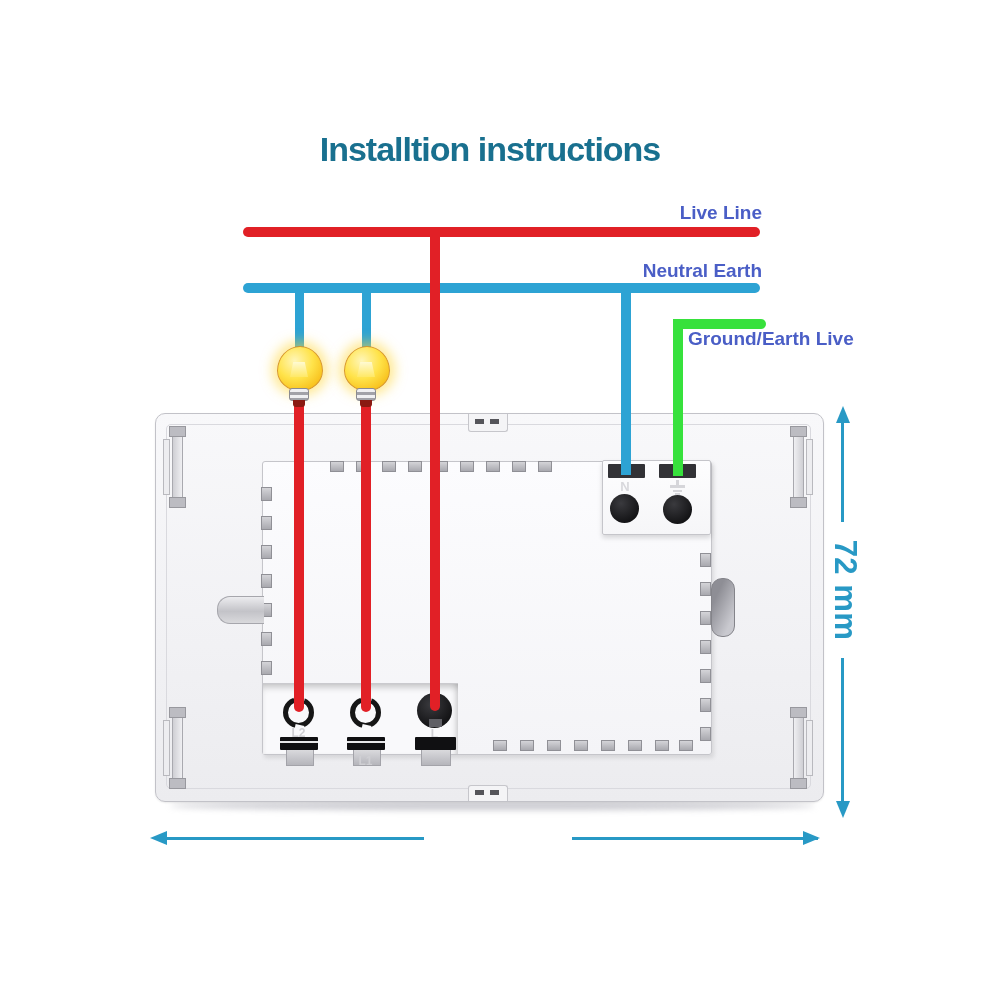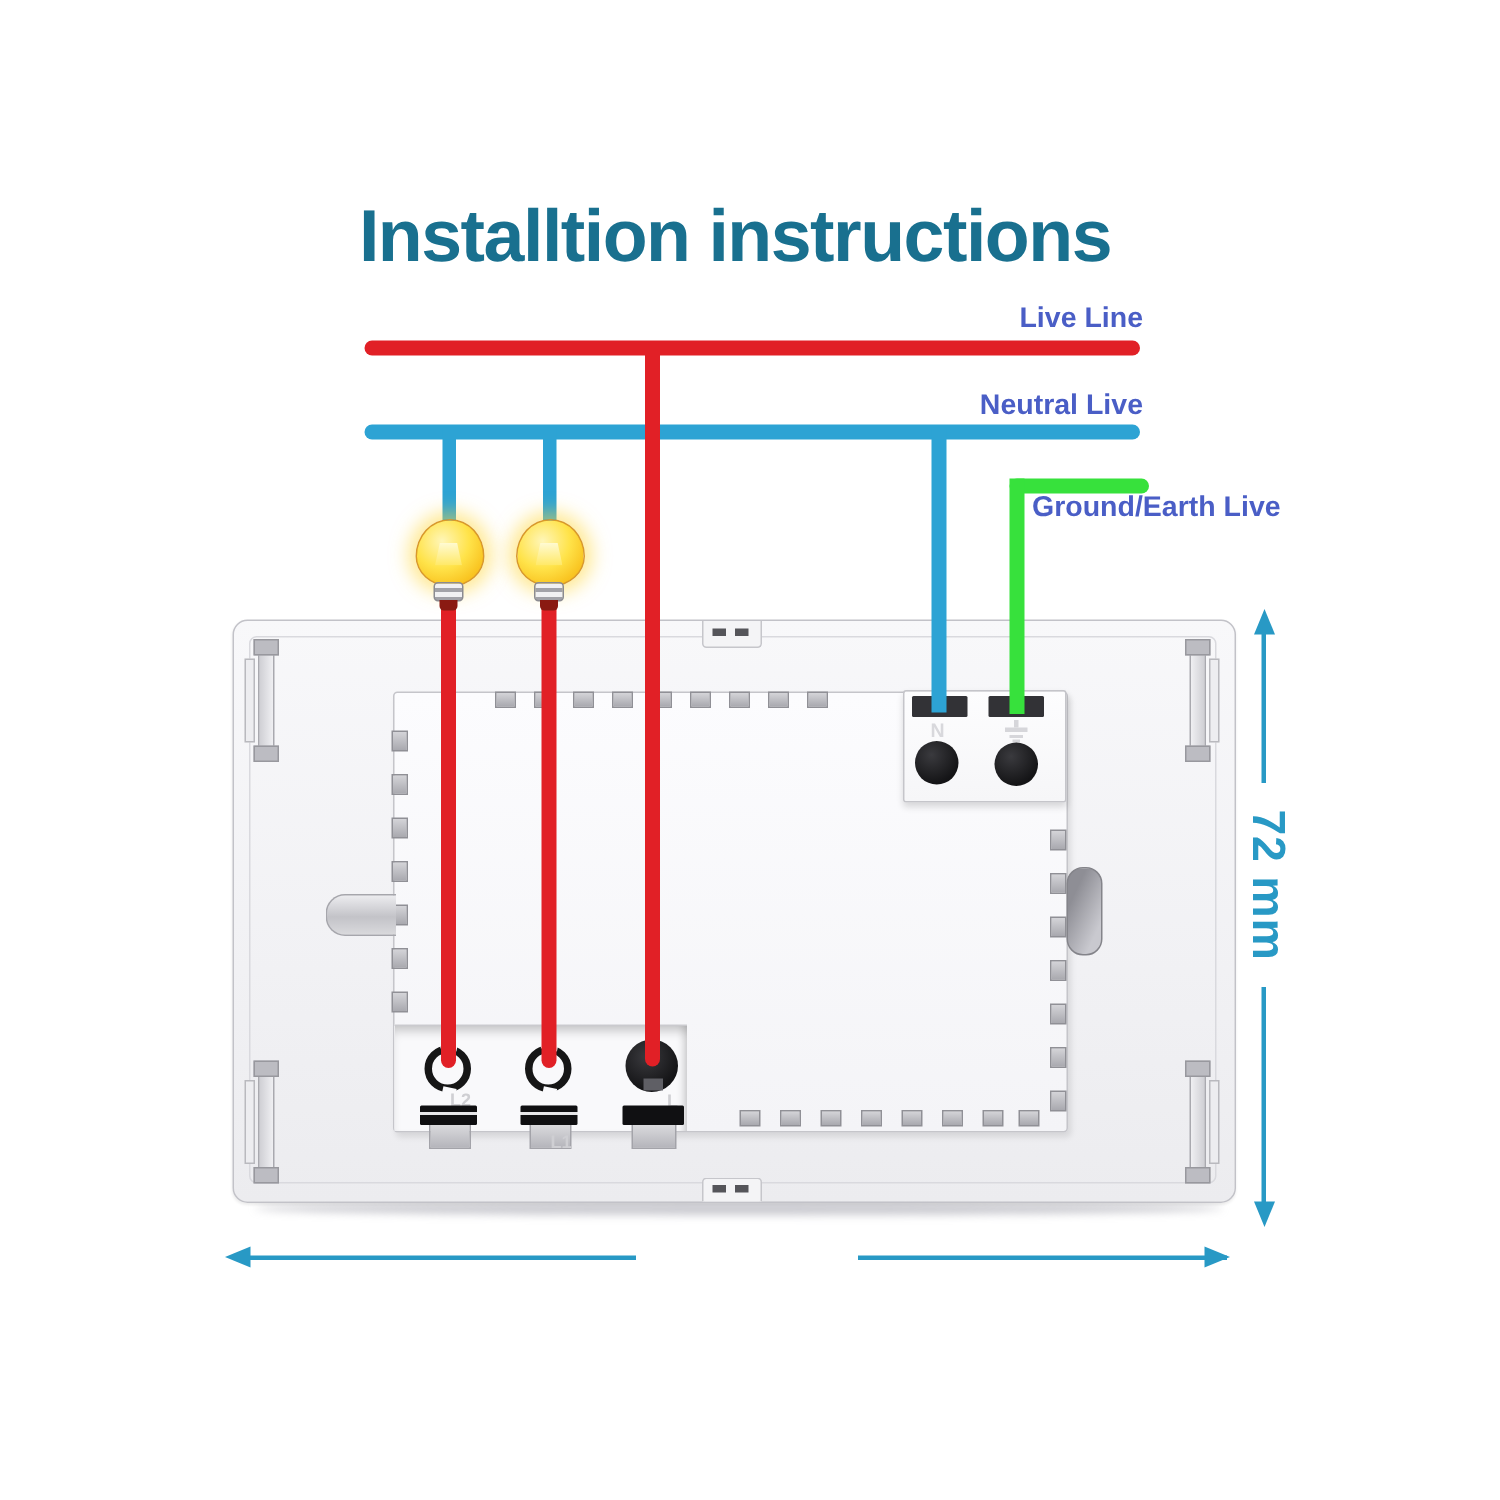--- a/index.html
+++ b/index.html
@@ -1,20 +1,20 @@
 <!DOCTYPE html>
 <html style="--title_teal: #19708f; --label_blue: #4a5ec6; --live_red: #e12026; --neutral_blue: #2da3d4; --ground_green: #37e13c; --dim_teal: #2899c5;"><head>
 <meta charset="utf-8">
 <style>
   html,body{margin:0;padding:0;background:#ffffff;}
   body{width:1000px;height:1000px;font-family:"Liberation Sans",sans-serif;}
   #stage{position:relative;width:1000px;height:1000px;background:#ffffff;overflow:hidden;}
   .abs{position:absolute;}
   
-  .title{left:150px;top:130px;width:680px;text-align:center;font-size:49px;font-weight:800;
+  .title{left:150px;top:130px;width:680px;text-align:center;font-size:34px;font-weight:800;
          color:var(--title_teal,#19708f);letter-spacing:-1px;}
   .wire-label{font-size:19px;font-weight:700;color:var(--label_blue,#4a5ec6);}
   .dim-text{font-size:31px;font-weight:800;color:var(--dim_teal,#2899c5);letter-spacing:.5px;}
   
   .wire{border-radius:5px;}
   .live{background:var(--live_red,#e12026);}
   .neutral{background:var(--neutral_blue,#2da3d4);}
   .ground{background:var(--ground_green,#37e13c);}
   
   .panel{left:155px;top:413px;width:667px;height:387px;border-radius:10px;
@@ -52,21 +52,21 @@
   .thole{width:29px;height:29px;border-radius:50%;
          background:radial-gradient(circle at 38% 32%, #3a3a3e, #141416 72%);}
   .t-label{font-size:13px;font-weight:700;color:#d8d8dc;text-align:center;}
   .ring{width:31px;height:31px;border-radius:50%;border:5px solid #161616;box-sizing:border-box;}
   .ring-gap{background:#f9f9fb;}
   .bigdot{width:35px;height:35px;border-radius:50%;
           background:radial-gradient(circle at 40% 33%, #3a3a3e, #141416 70%);}
   .slot-split{background:linear-gradient(180deg,#0f0f11 0 4px,#e6e6e8 4px 6px,#0f0f11 6px 100%);border-radius:1px;}
   .slot-solid{background:#101012;border-radius:1px;}
   .screw-tab{background:linear-gradient(180deg,#dcdcdf,#b5b5bb);border:1px solid #a3a3a9;}
-  .b-term-label{font-size:12px;font-weight:700;color:#cfcfd3;text-align:right;}
+  .b-term-label{font-size:12px;font-weight:700;color:#cfcfd3;text-align:center;}
   
   .bulb-glass{width:44px;height:43px;border-radius:50% 50% 48% 48%/55% 55% 45% 45%;
               background:radial-gradient(circle at 38% 32%, #fff6b8 0%, #ffe34a 45%, #f9c522 75%, #f0ad18 100%);
               border:1px solid #d9992b;box-shadow:0 0 12px 5px rgba(255,215,60,.55);}
   .bulb-filament{width:18px;height:15px;background:linear-gradient(#fffbd6,#ffe968);
                  clip-path:polygon(18% 0,82% 0,100% 100%,0 100%);opacity:.92;}
   .bulb-base{width:20px;height:13px;border-radius:3px;border:1px solid #8b8b91;box-sizing:border-box;
              background:repeating-linear-gradient(180deg,#f0f0f2 0 3px,#a2a2a8 3px 6px);}
   .bulb-tip{width:12px;height:7px;background:#8a1a12;border-radius:0 0 3px 3px;}
   
@@ -80,21 +80,21 @@
   .earth-part{position:absolute;background:#d6d6da;}
 </style>
 </head>
 <body>
 
 <div id="stage">
 
   <div class="abs title">Installtion instructions</div>
 
   <div class="abs wire-label" style="left:598px;top:202px;width:164px;text-align:right;">Live Line</div>
-  <div class="abs wire-label" style="left:598px;top:260px;width:164px;text-align:right;">Neutral Live</div>
+  <div class="abs wire-label" style="left:598px;top:260px;width:164px;text-align:right;">Neutral Earth</div>
   <div class="abs wire-label" style="left:688px;top:328px;width:172px;">Ground/Earth Live</div>
 
   <div class="abs shadow-under"></div>
 
   <div class="abs panel"></div>
   <div class="abs panel-inner"></div>
 
   <div class="abs bracket" style="left:163px;top:426px;">
     <div class="b-slot"></div>
     <div class="b-bar"></div>

